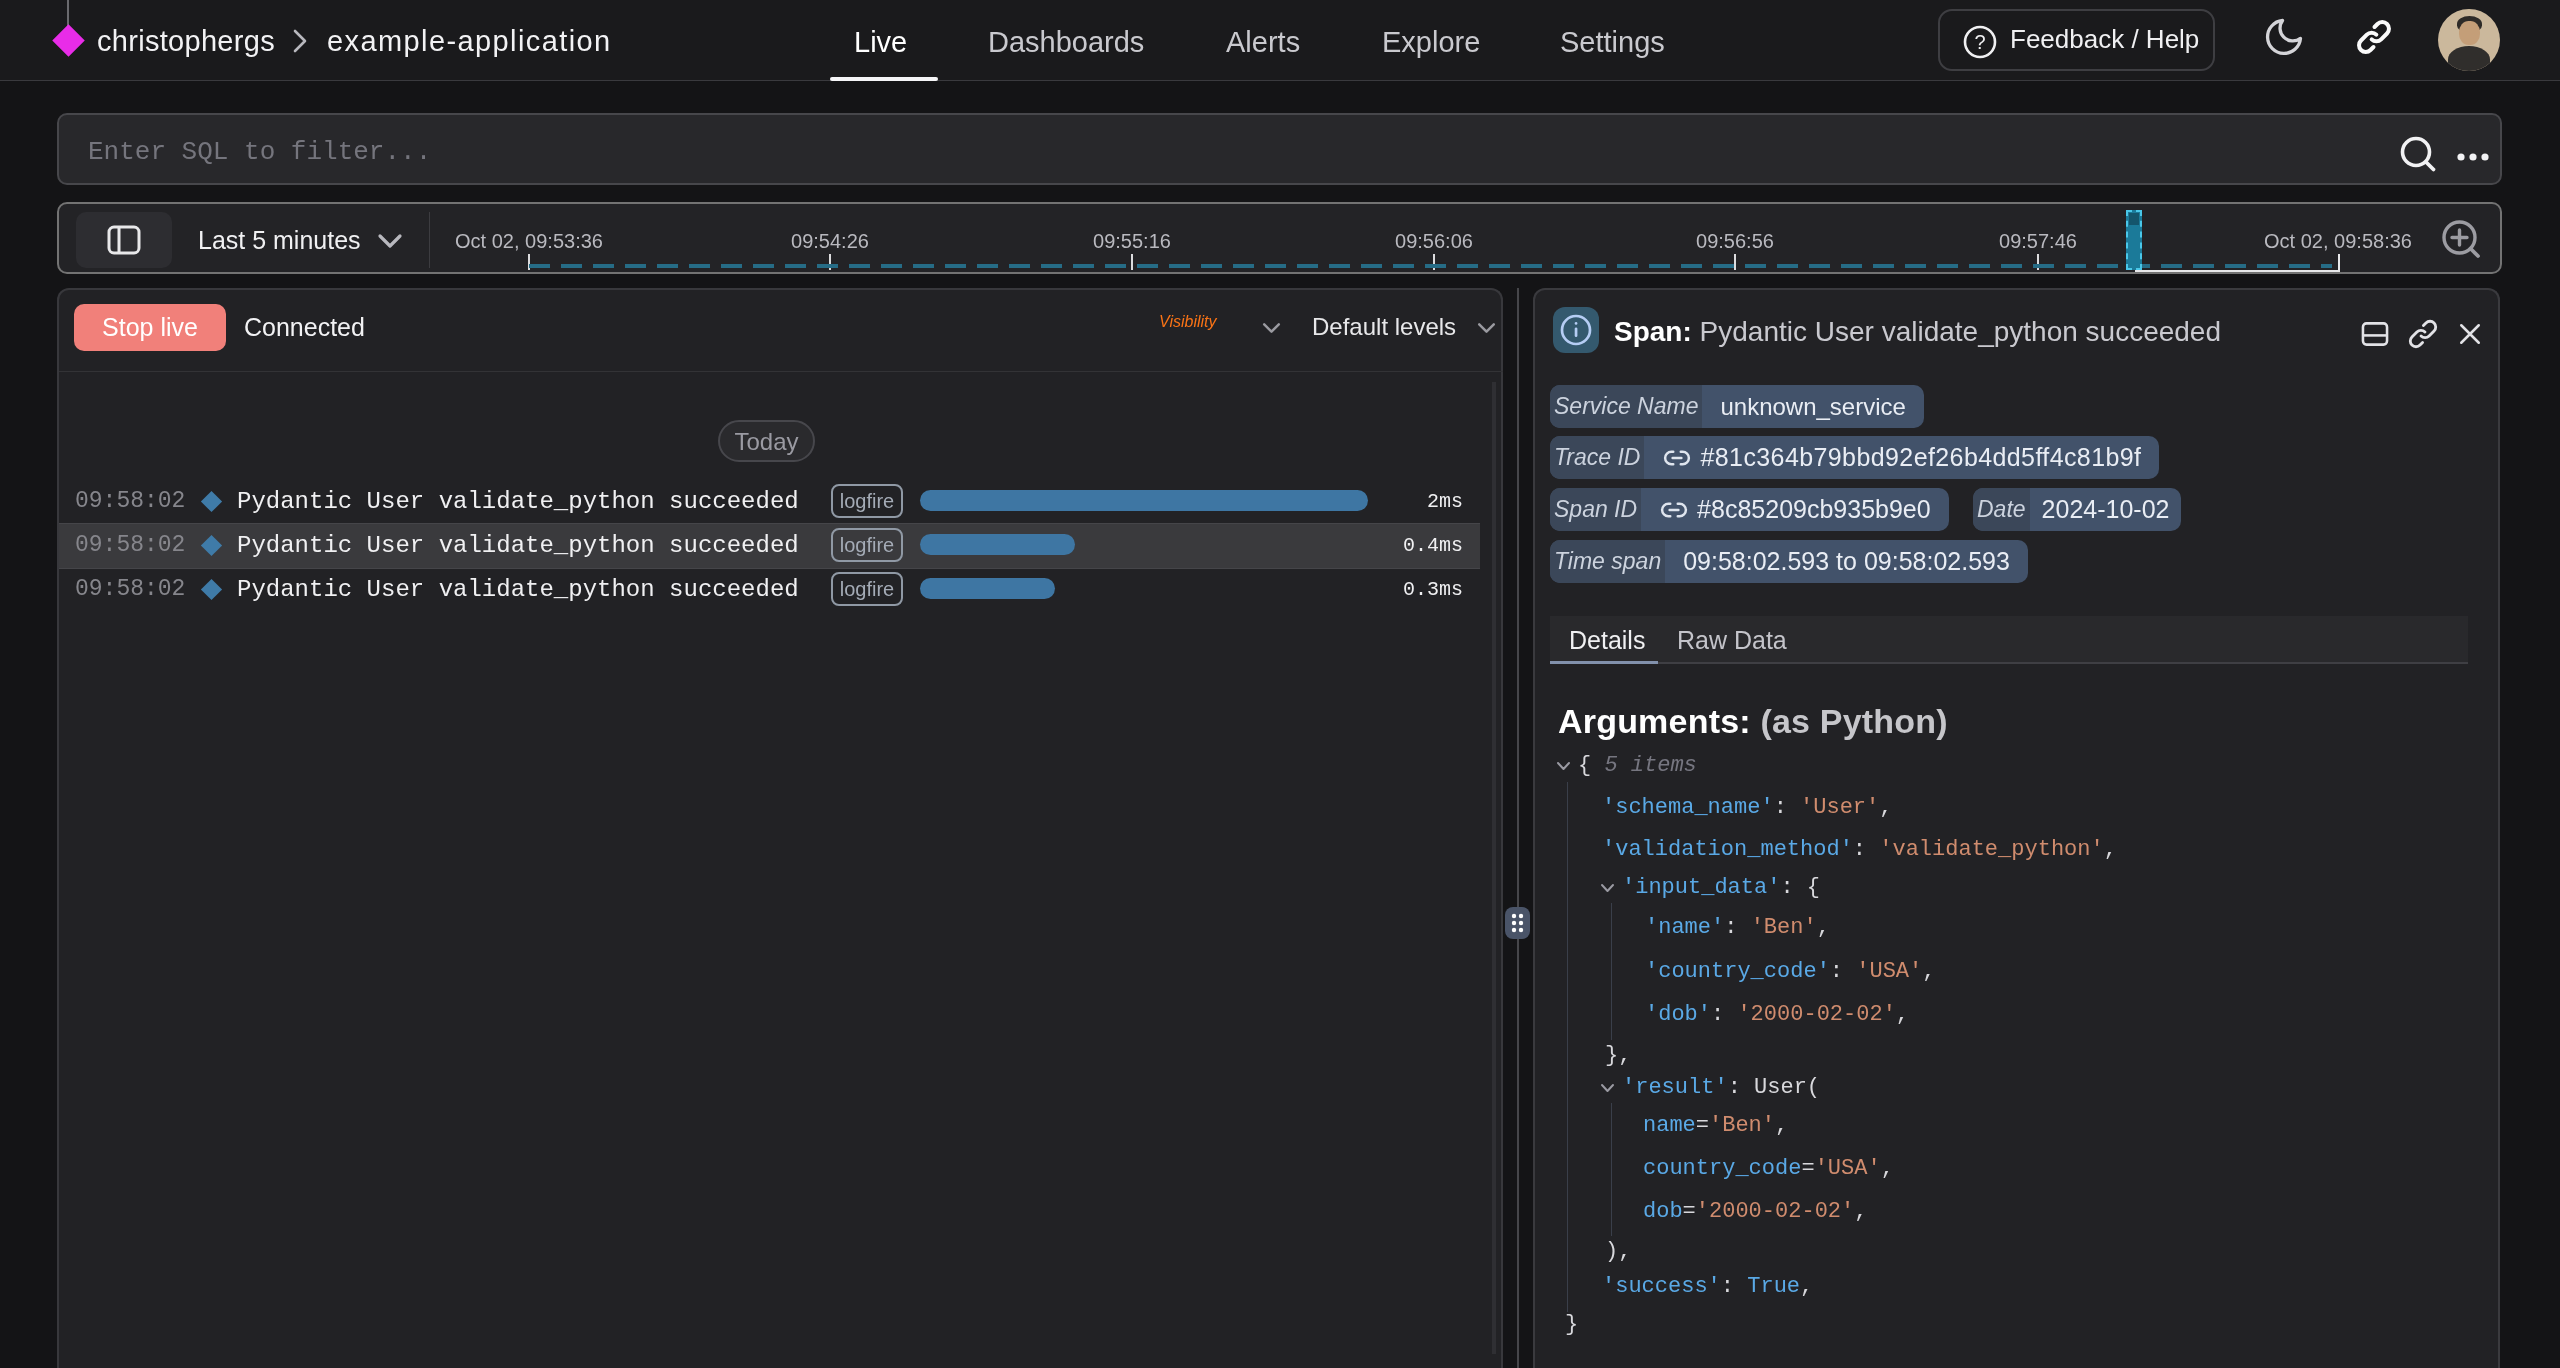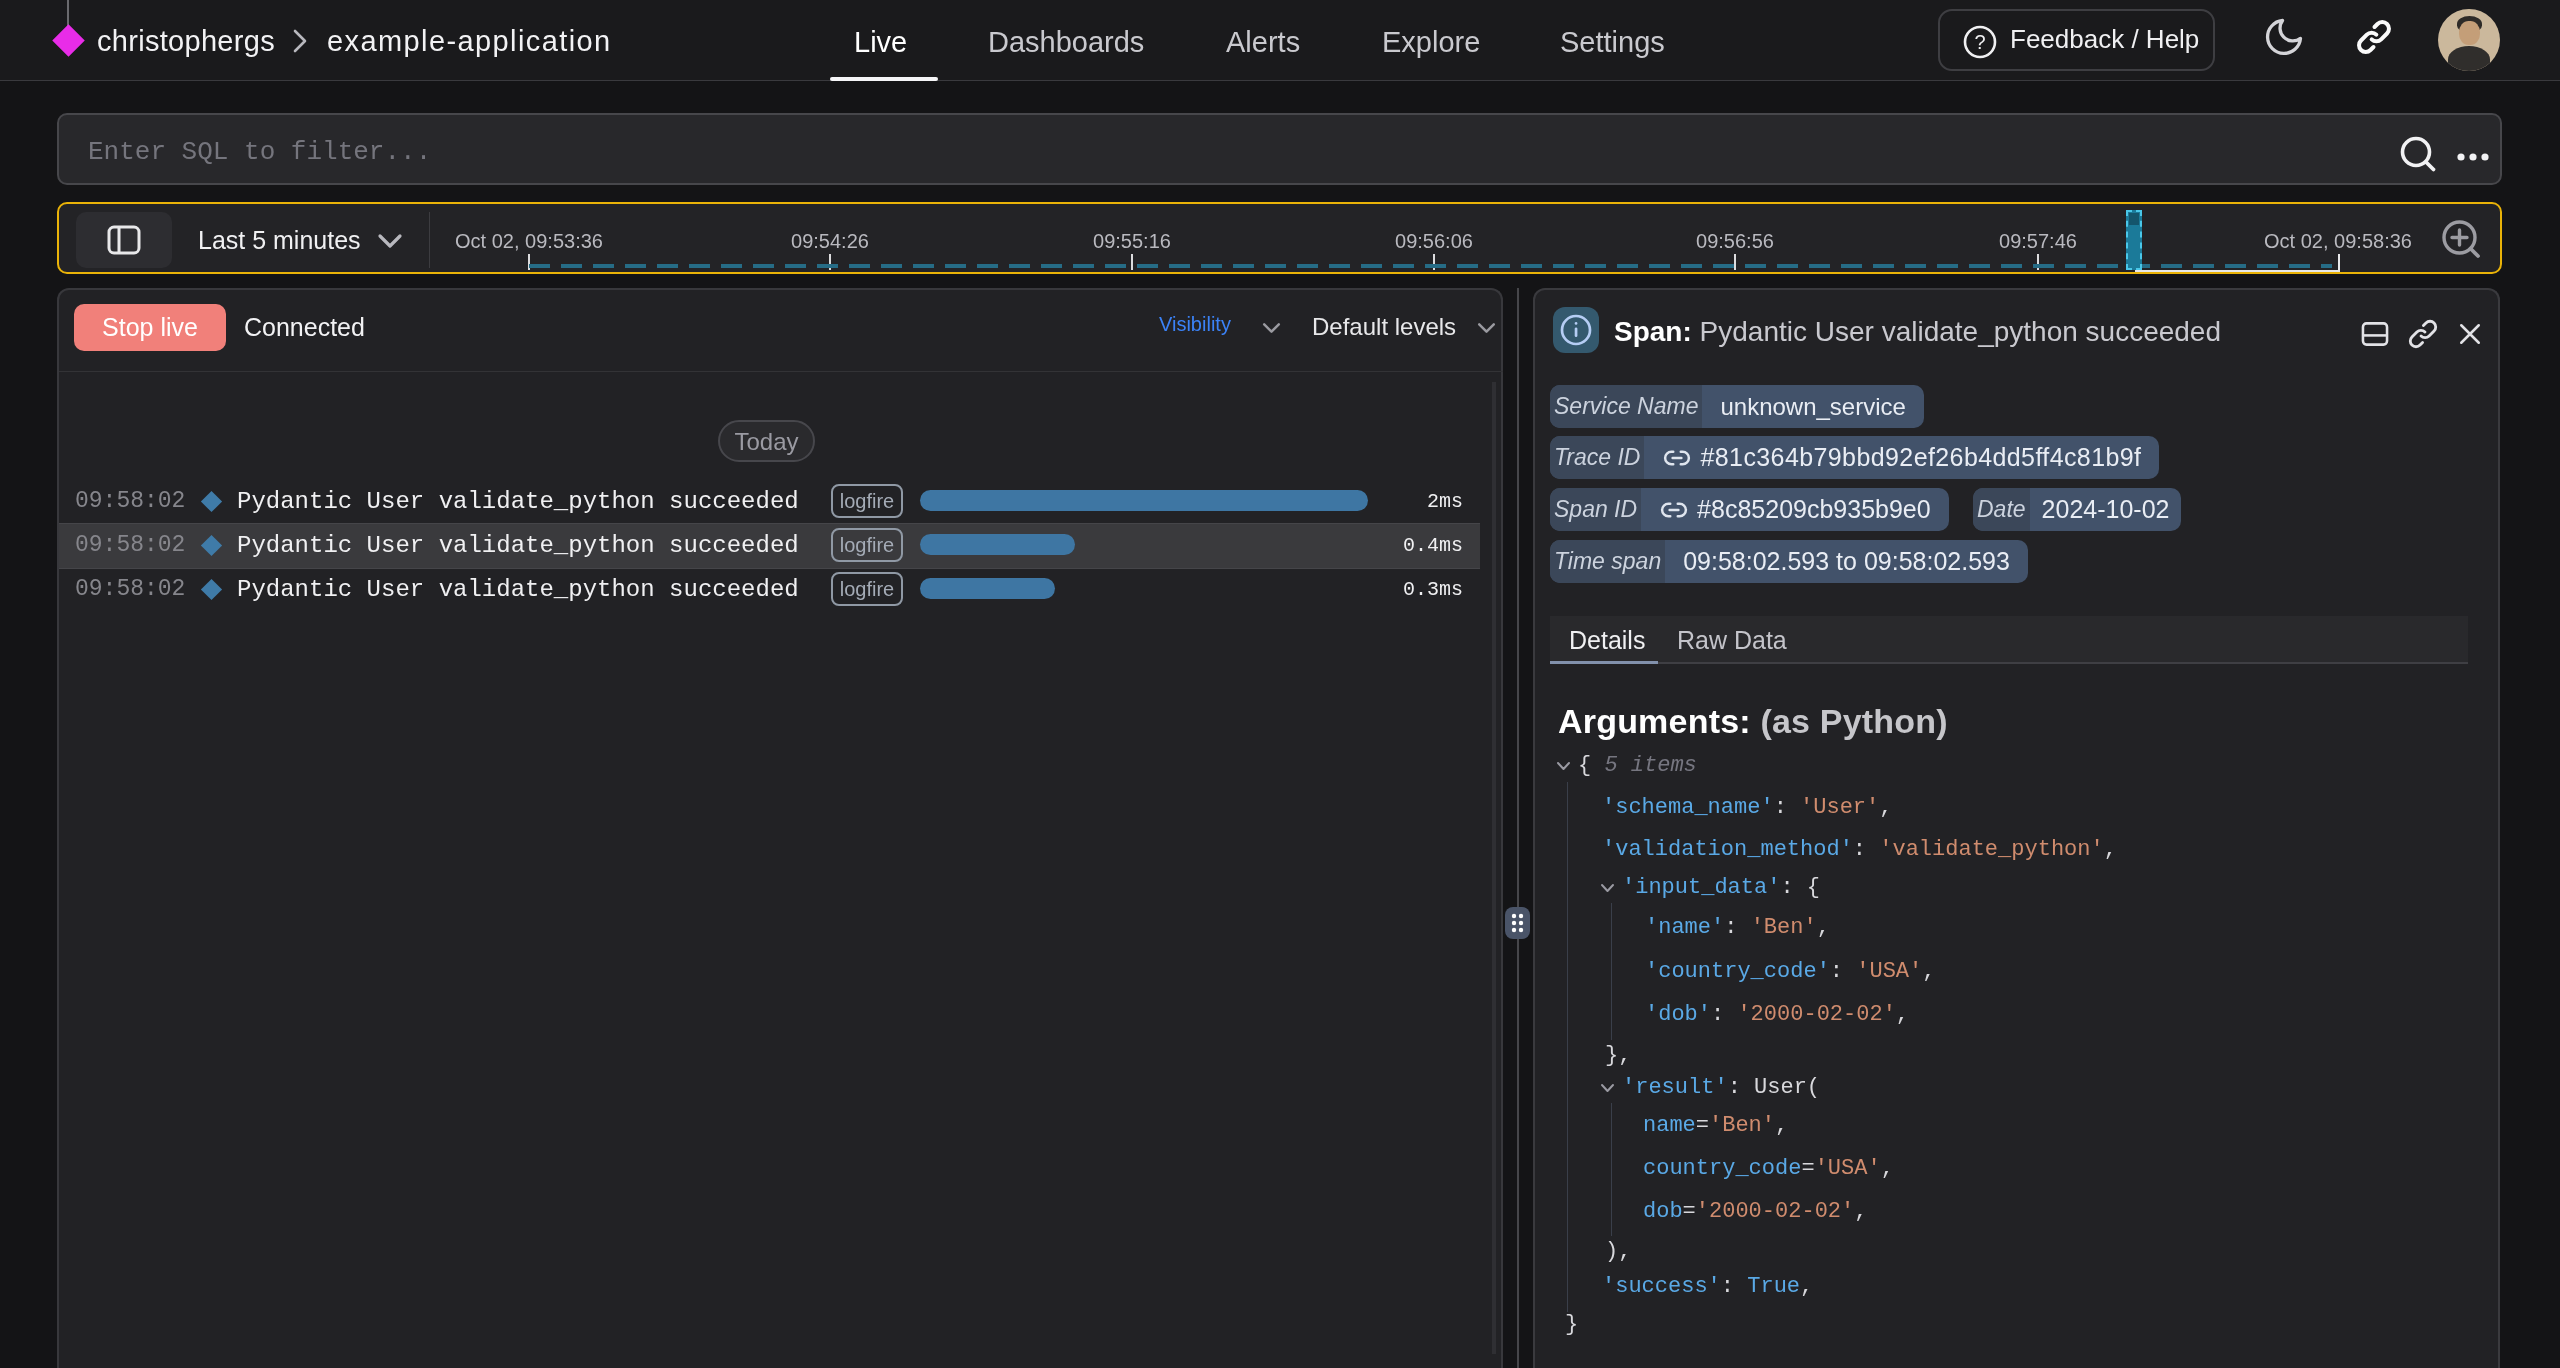--- a/index.html
+++ b/index.html
@@ -18,21 +18,21 @@
   .nav.on { color:#ffffff; font-weight:500; }
   #liveline { left:830px; top:77px; width:108px; height:4px; background:#f5f5f7; border-radius:2px; }
   #fbbtn { left:1938px; top:9px; width:277px; height:62px; border:2px solid #3e3e42; border-radius:14px; }
   #fbtxt { left:2010px; top:24px; font-size:26px; color:#f0f0f2; font-weight:500; }
 
   
   #sql { left:57px; top:113px; width:2445px; height:72px; background:#28282b; border:2px solid #47474b; border-radius:10px; }
   #sqlph { left:88px; top:137px; font-size:26px; color:#75757d; }
 
   
-  #tl { left:57px; top:202px; width:2445px; height:72px; background:#232326; border:2px solid #eab308; border-radius:10px; }
+  #tl { left:57px; top:202px; width:2445px; height:72px; background:#232326; border:2px solid #737373; border-radius:10px; }
   #tgl { left:17px; top:8px; width:96px; height:56px; background:#2d2d31; border-radius:10px; }
   #last5 { left:139px; top:22px; font-size:25px; color:#f0f0f2; font-weight:500; }
   #tldiv { left:370px; top:8px; width:1px; height:56px; background:#3c3c40; }
   .tick { top:26px; font-size:20px; color:#b9b9bf; transform:translateX(-50%); white-space:nowrap; }
   .tickm { top:50px; width:2px; height:16px; background:#dcdcde; }
   #dashes { left:470px; top:60px; width:1803px; height:4px;
      background:repeating-linear-gradient(90deg,#266c86 0 21px,transparent 21px 32px); }
   #livebar { left:2067px; top:6px; width:16px; height:60px; background:#1b7a99; border:2px dashed #49c7e9; }
   #livebartop { left:2070px; top:9px; width:10px; height:12px; background:#14556c; }
   #bracketh { left:2076px; top:66px; width:205px; height:2px; background:#e8e8ea; }
@@ -40,21 +40,21 @@
 
   
   #lp { left:57px; top:288px; width:1446px; height:1080px; background:#222225; border:2px solid #38383c; border-radius:12px 12px 0 0; border-bottom:none; }
   #rp { left:1533px; top:288px; width:967px; height:1080px; background:#222225; border:2px solid #3a3a3e; border-radius:12px 12px 0 0; border-bottom:none; }
   #rsline { left:1517px; top:288px; width:2px; height:1080px; background:#46464a; }
   #rshandle { left:1505px; top:907px; width:25px; height:32px; background:#4a5468; border-radius:8px; }
 
   
   #stoplive { left:15px; top:14px; width:152px; height:47px; background:#f1807a; border-radius:10px; color:#ffffff; font-size:25px; font-weight:500; text-align:center; line-height:47px; }
   #connected { left:185px; top:23px; font-size:25px; color:#f2f2f4; font-weight:500;text-align:right; }
-  #visib { left:1100px; top:23px; font-size:20px; color:#3b82f6; }
+  #visib { left:1100px; top:23px; font-size:16px; color:#f97316;font-style:italic; }
   #deflev { left:1253px; top:23px; font-size:24px; color:#e8e8ea; }
   #lphdrline { left:0px; top:81px; width:1444px; height:1px; background:#333336; }
   #noolder { left:0px; top:88px; width:1424px; text-align:center; font-size:26px; color:#85858d; }
   #today { left:659px; top:130px; width:97px; height:42px; background:#2a2a2d; border:2px solid #47474c; border-radius:21px; text-align:center; line-height:40px; font-size:24px; color:#9a9aa2; }
   .row { left:0; width:1421px; height:44px; }
   .row.hl { background:#3a3a3d; box-shadow:0 -1px 0 #454549, 0 1px 0 #454549; }
   .rts { left:16px; top:8px; font-size:23px; color:#86868c; }
   .rdia { left:145px; top:14px; width:15px; height:15px; background:#3f7ba8; transform:rotate(45deg); }
   .rmsg { left:178px; top:8px; font-size:24px; color:#f0f0f2; }
   .rchip { left:772px; top:4px; width:72px; height:34px; border:2px solid #9099a5; border-radius:8px; font-size:20px; font-family:"Liberation Sans",sans-serif; color:#a4abb6; line-height:30px; text-align:center; }

